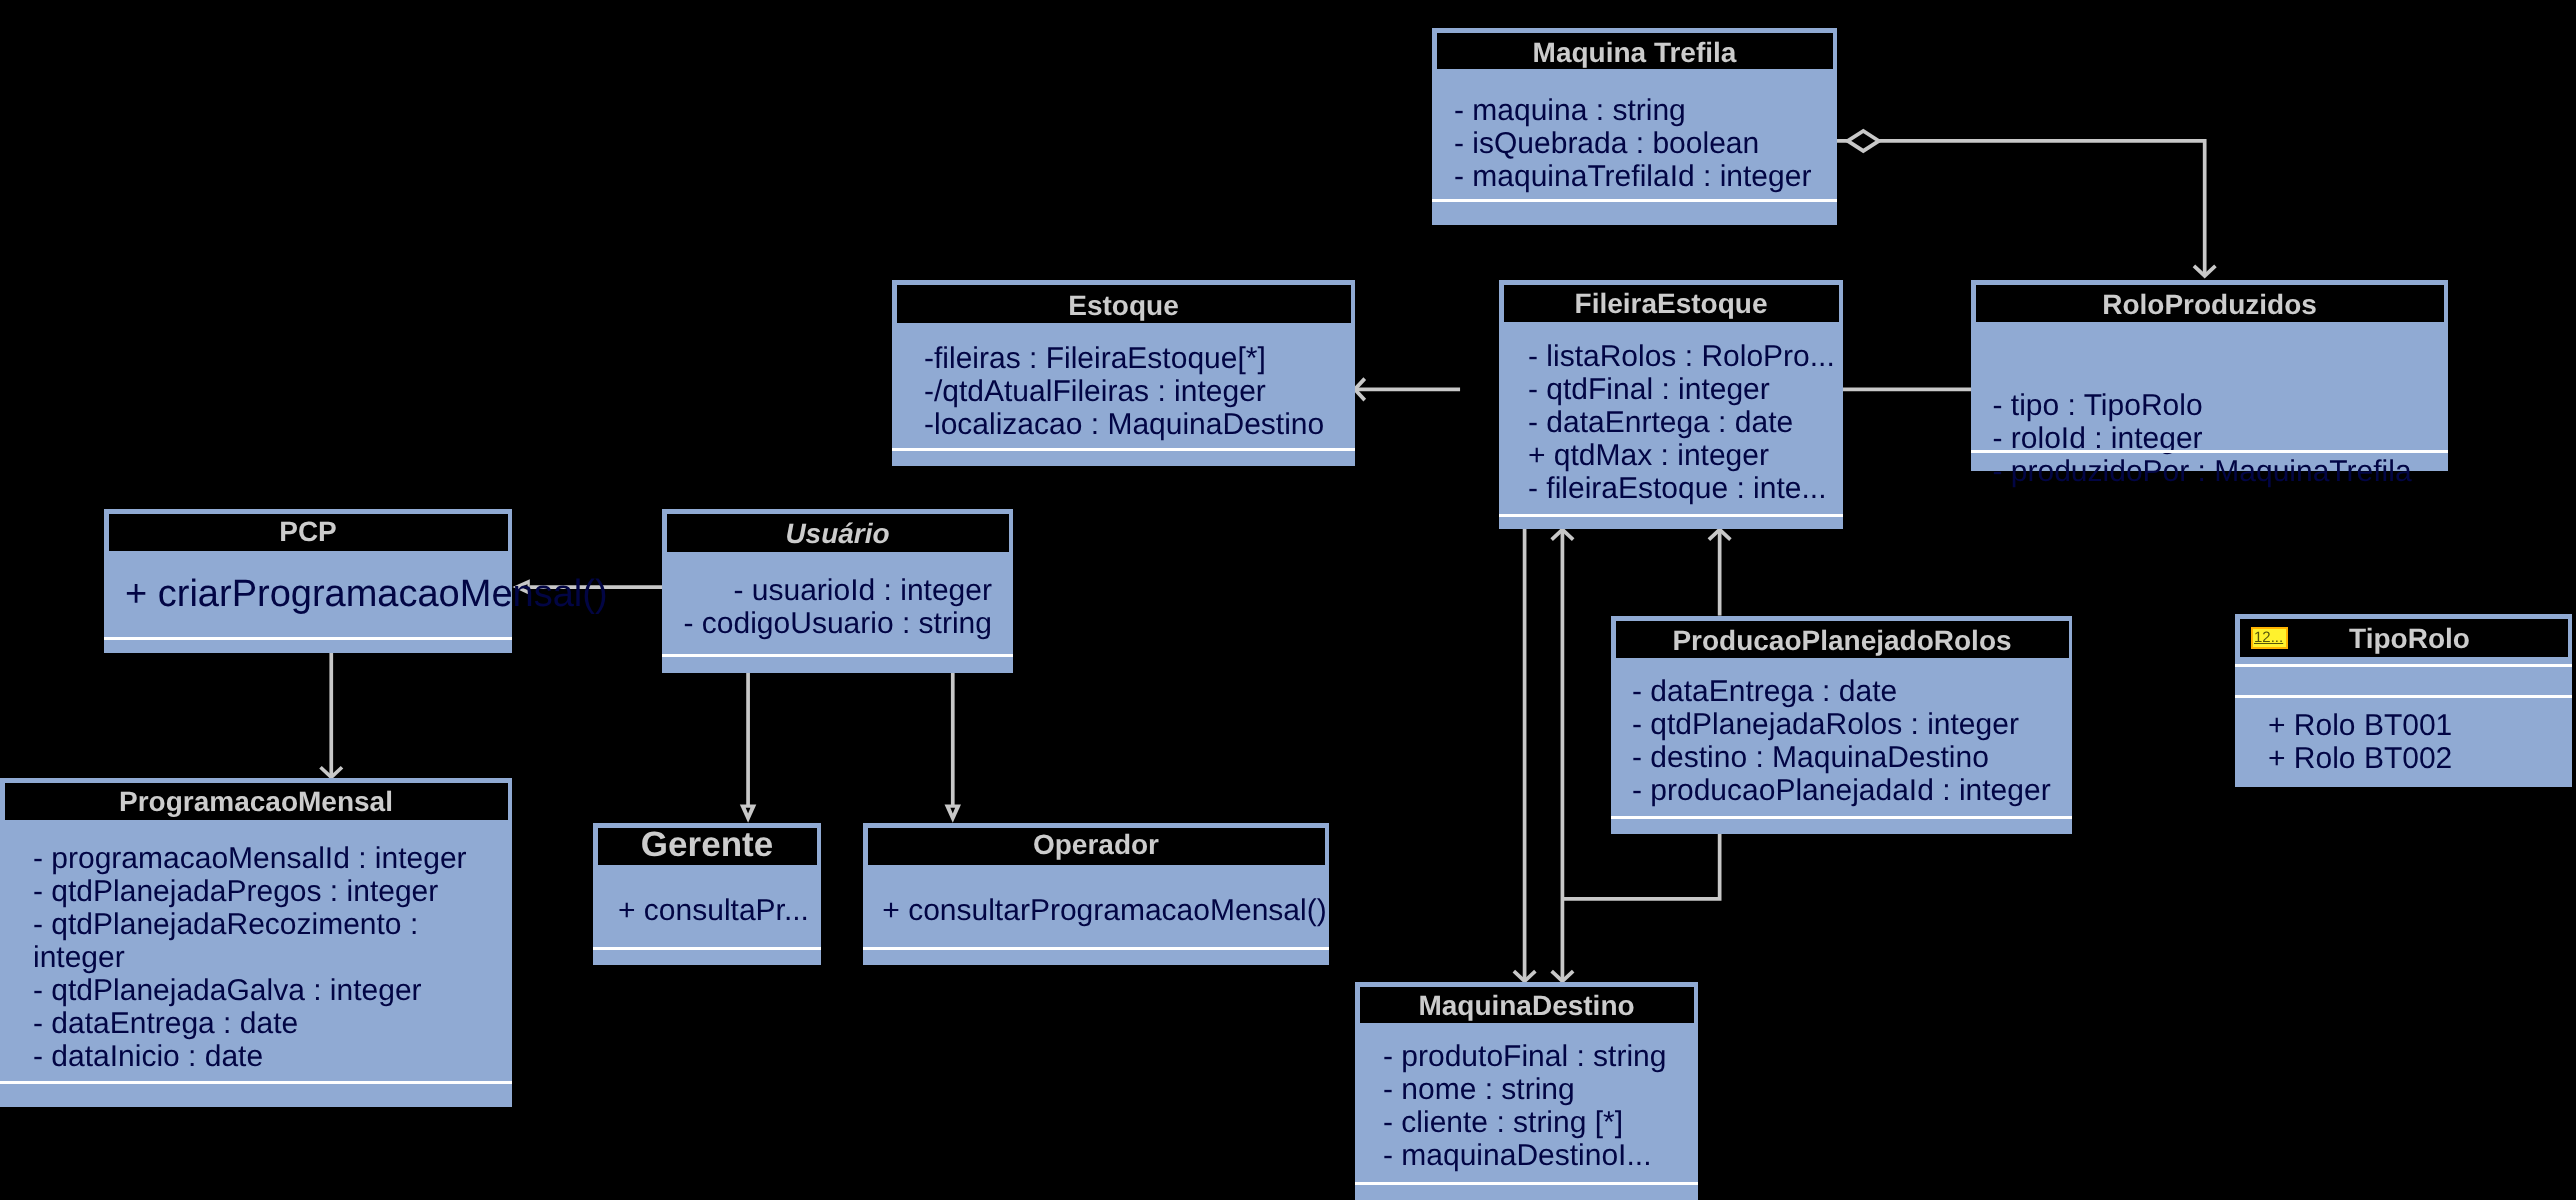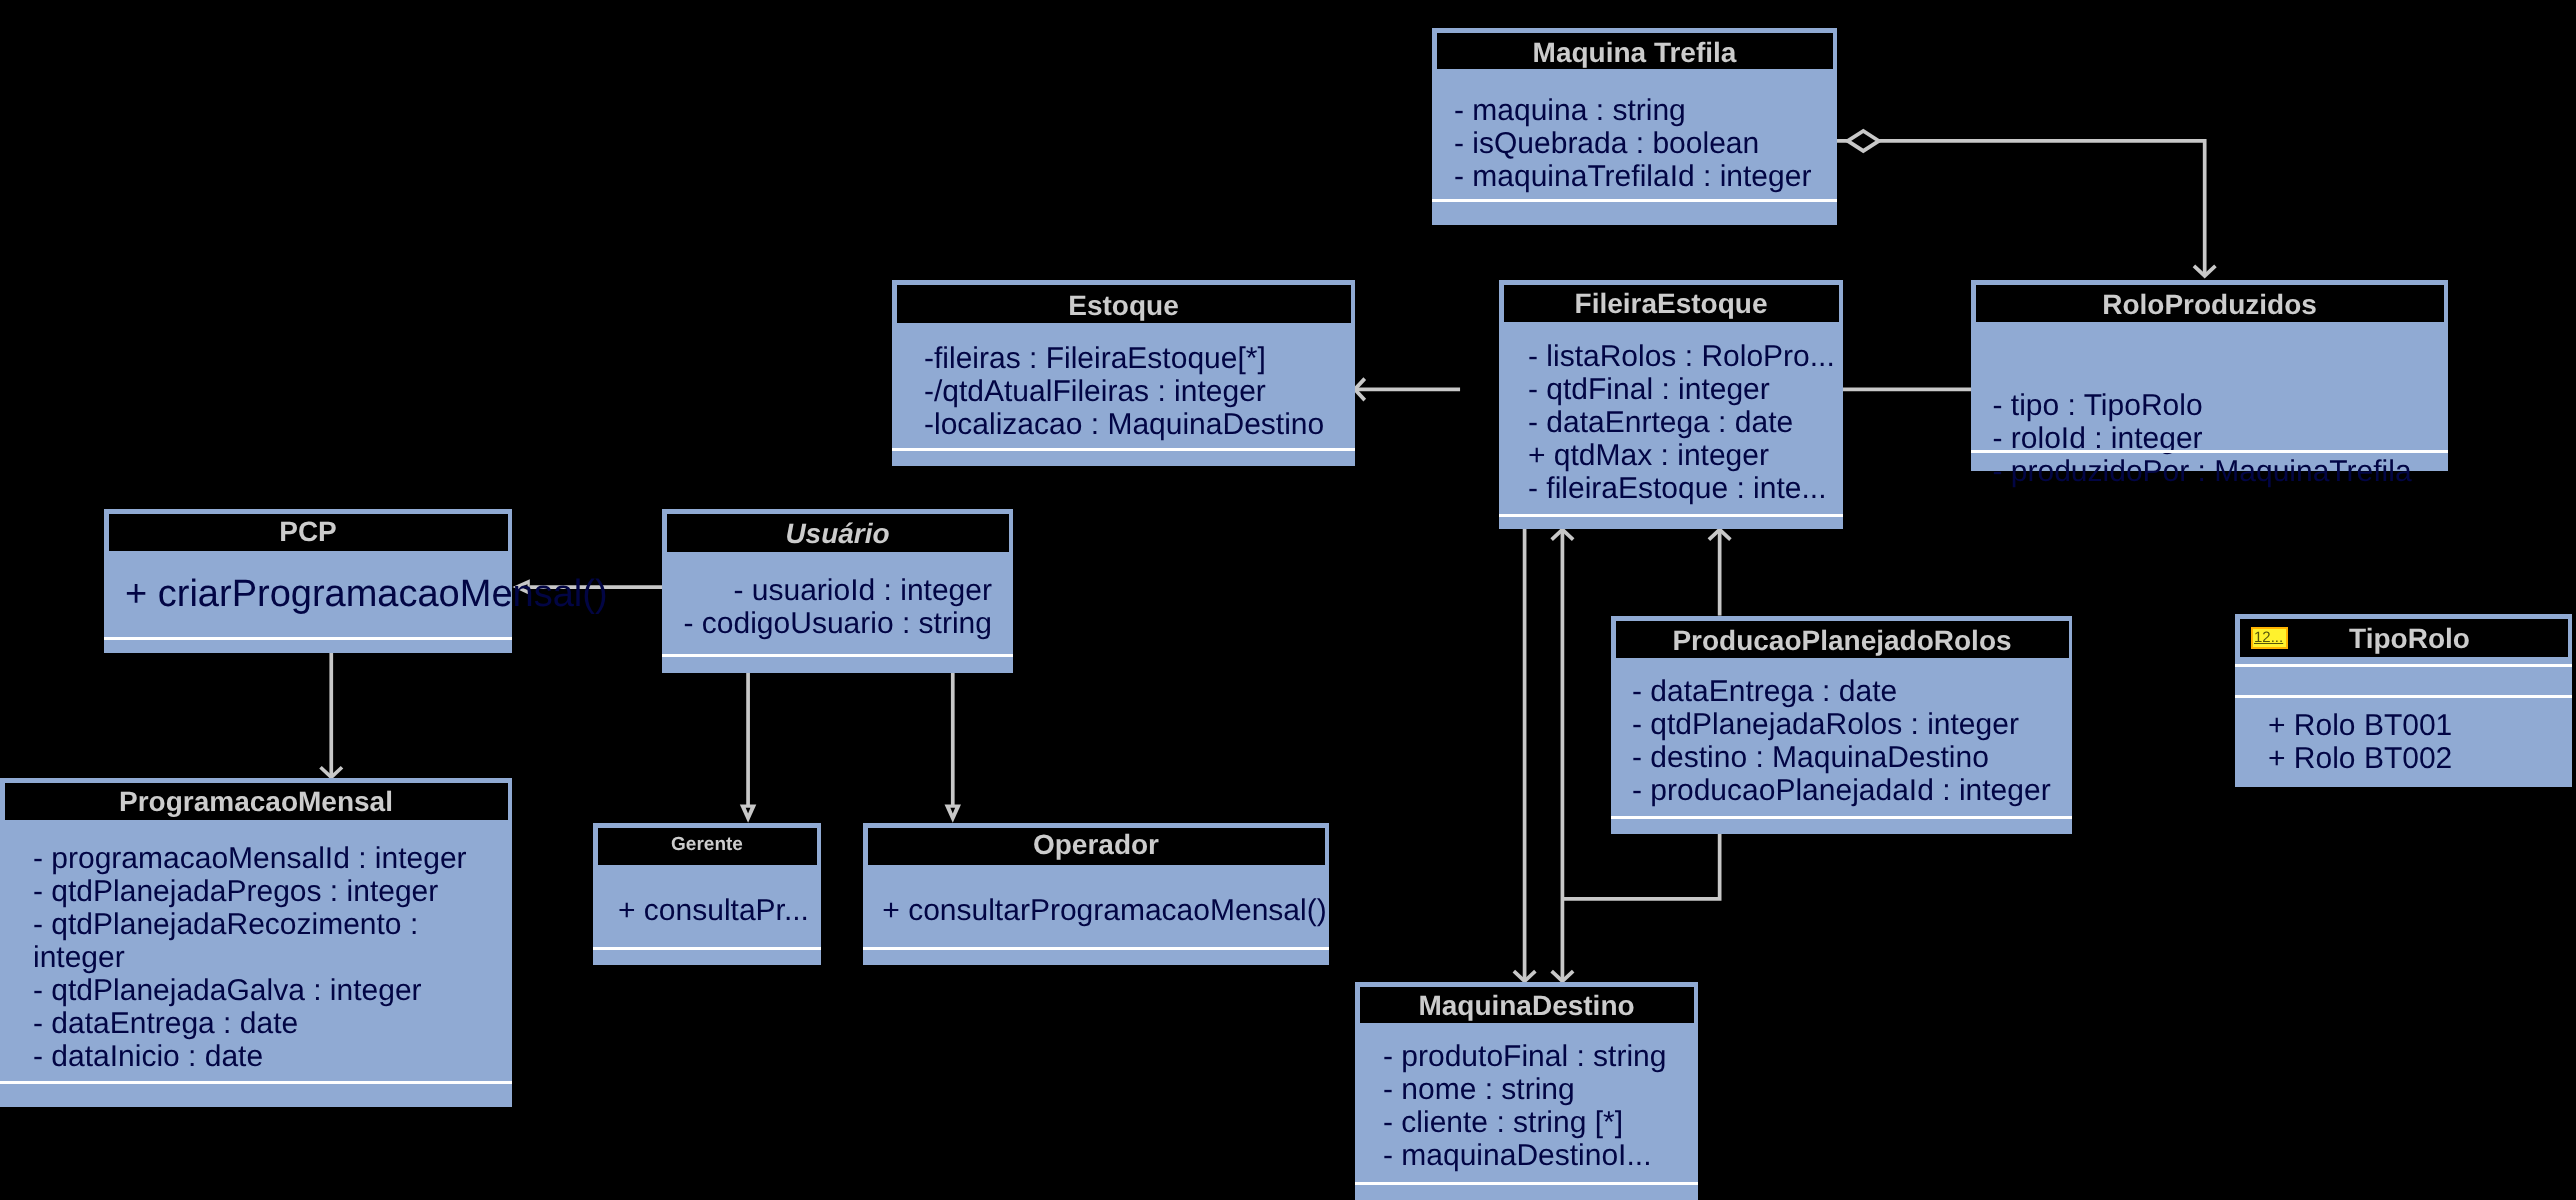--- a/index.html
+++ b/index.html
@@ -155,21 +155,21 @@
         <div>- qtdPlanejadaRecozimento :</div>
         <div>integer</div>
         <div>- qtdPlanejadaGalva : integer</div>
         <div>- dataEntrega : date</div>
         <div>- dataInicio : date</div>
       </div>
       <div class="uml-sep" style="left: 0px; top: 303px; width: 512px; height: 3.3px;"></div>
     </div>
     <div class="uml-class" style="left: 593px; top: 823px; width: 228px; height: 142px;">
       <div class="uml-title" style="left: 4.5px; top: 4.5px; width: 219px; height: 37px;">
-        <div class="uml-title-text" style="font-size: 19px; line-height: 37px; top: -1.6px;">Gerente</div>
+        <div class="uml-title-text" style="font-size: 35px; line-height: 37px; top: -1.6px;">Gerente</div>
       </div>
       <div class="uml-attrs" style="left: 25px; top: 71px; font-size: 30px; line-height: 33px;">
         <div>+ consultaPr...</div>
       </div>
       <div class="uml-sep" style="left: 0px; top: 124px; width: 228px; height: 3.3px;"></div>
     </div>
     <div class="uml-class" style="left: 863px; top: 823px; width: 466px; height: 142px;">
       <div class="uml-title" style="left: 4.5px; top: 4.5px; width: 457px; height: 37px;">
         <div class="uml-title-text" style="font-size: 28px; line-height: 37px; top: -1.6px;">Operador</div>
       </div>

